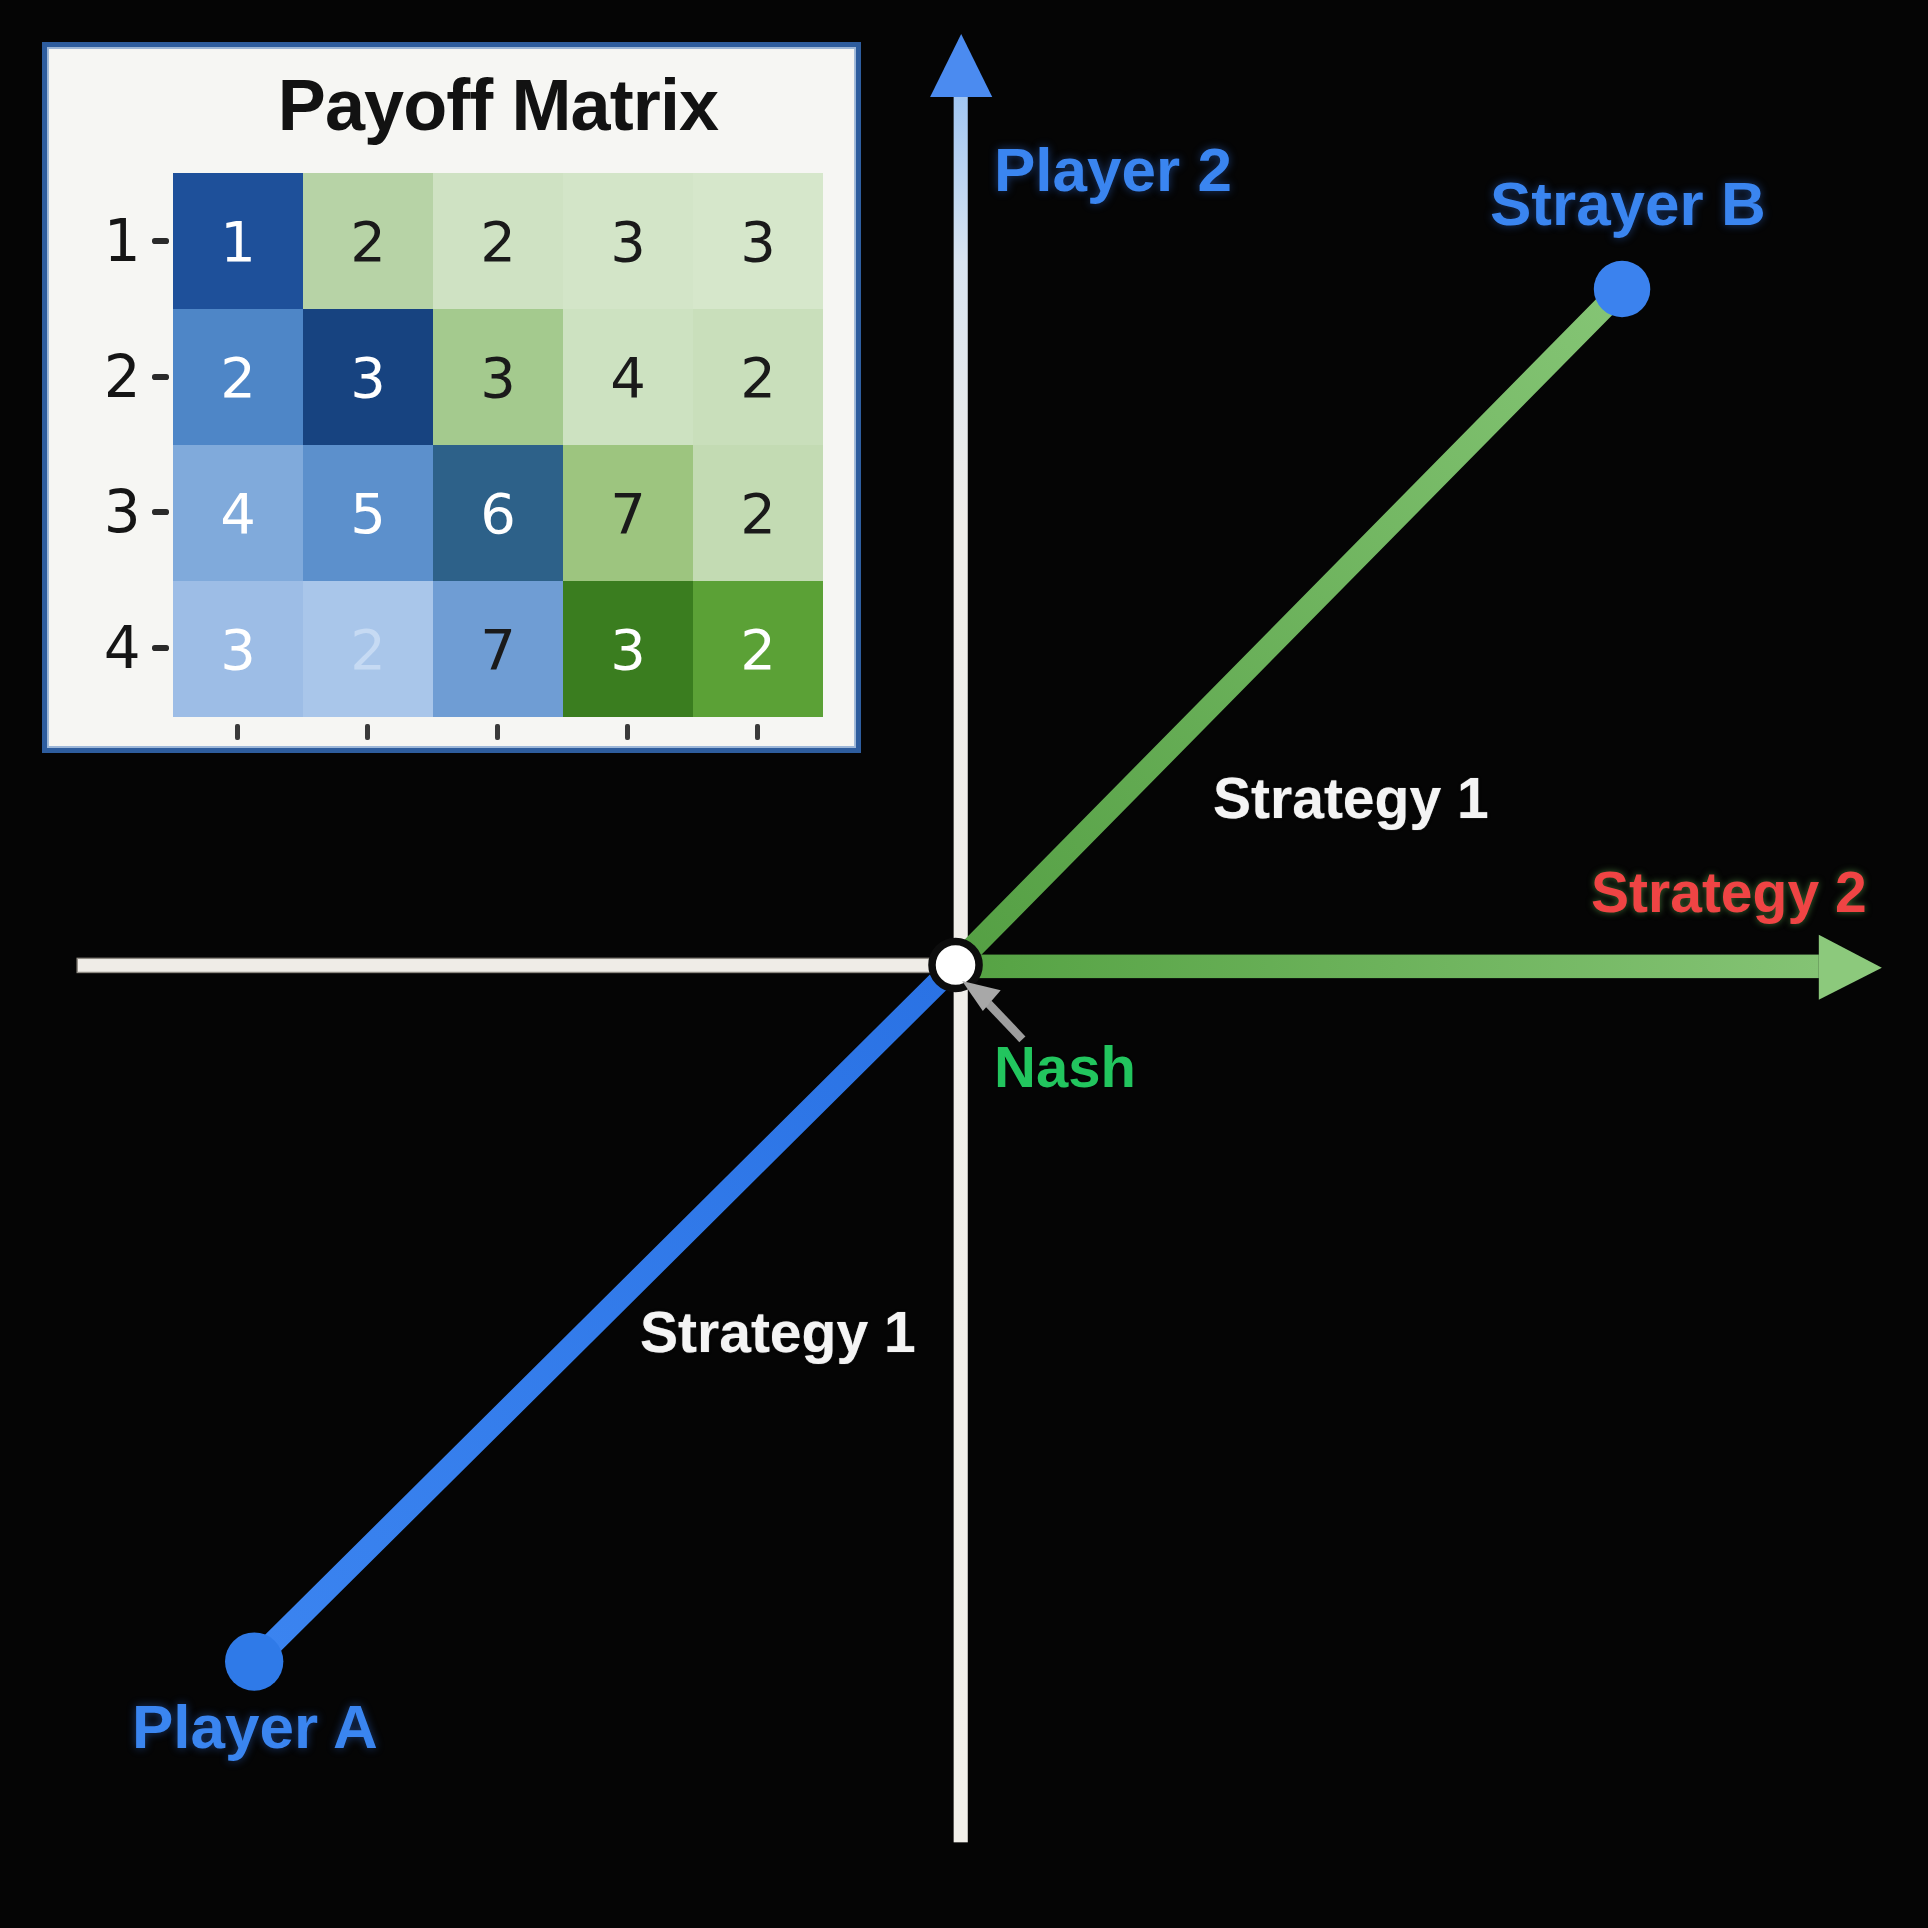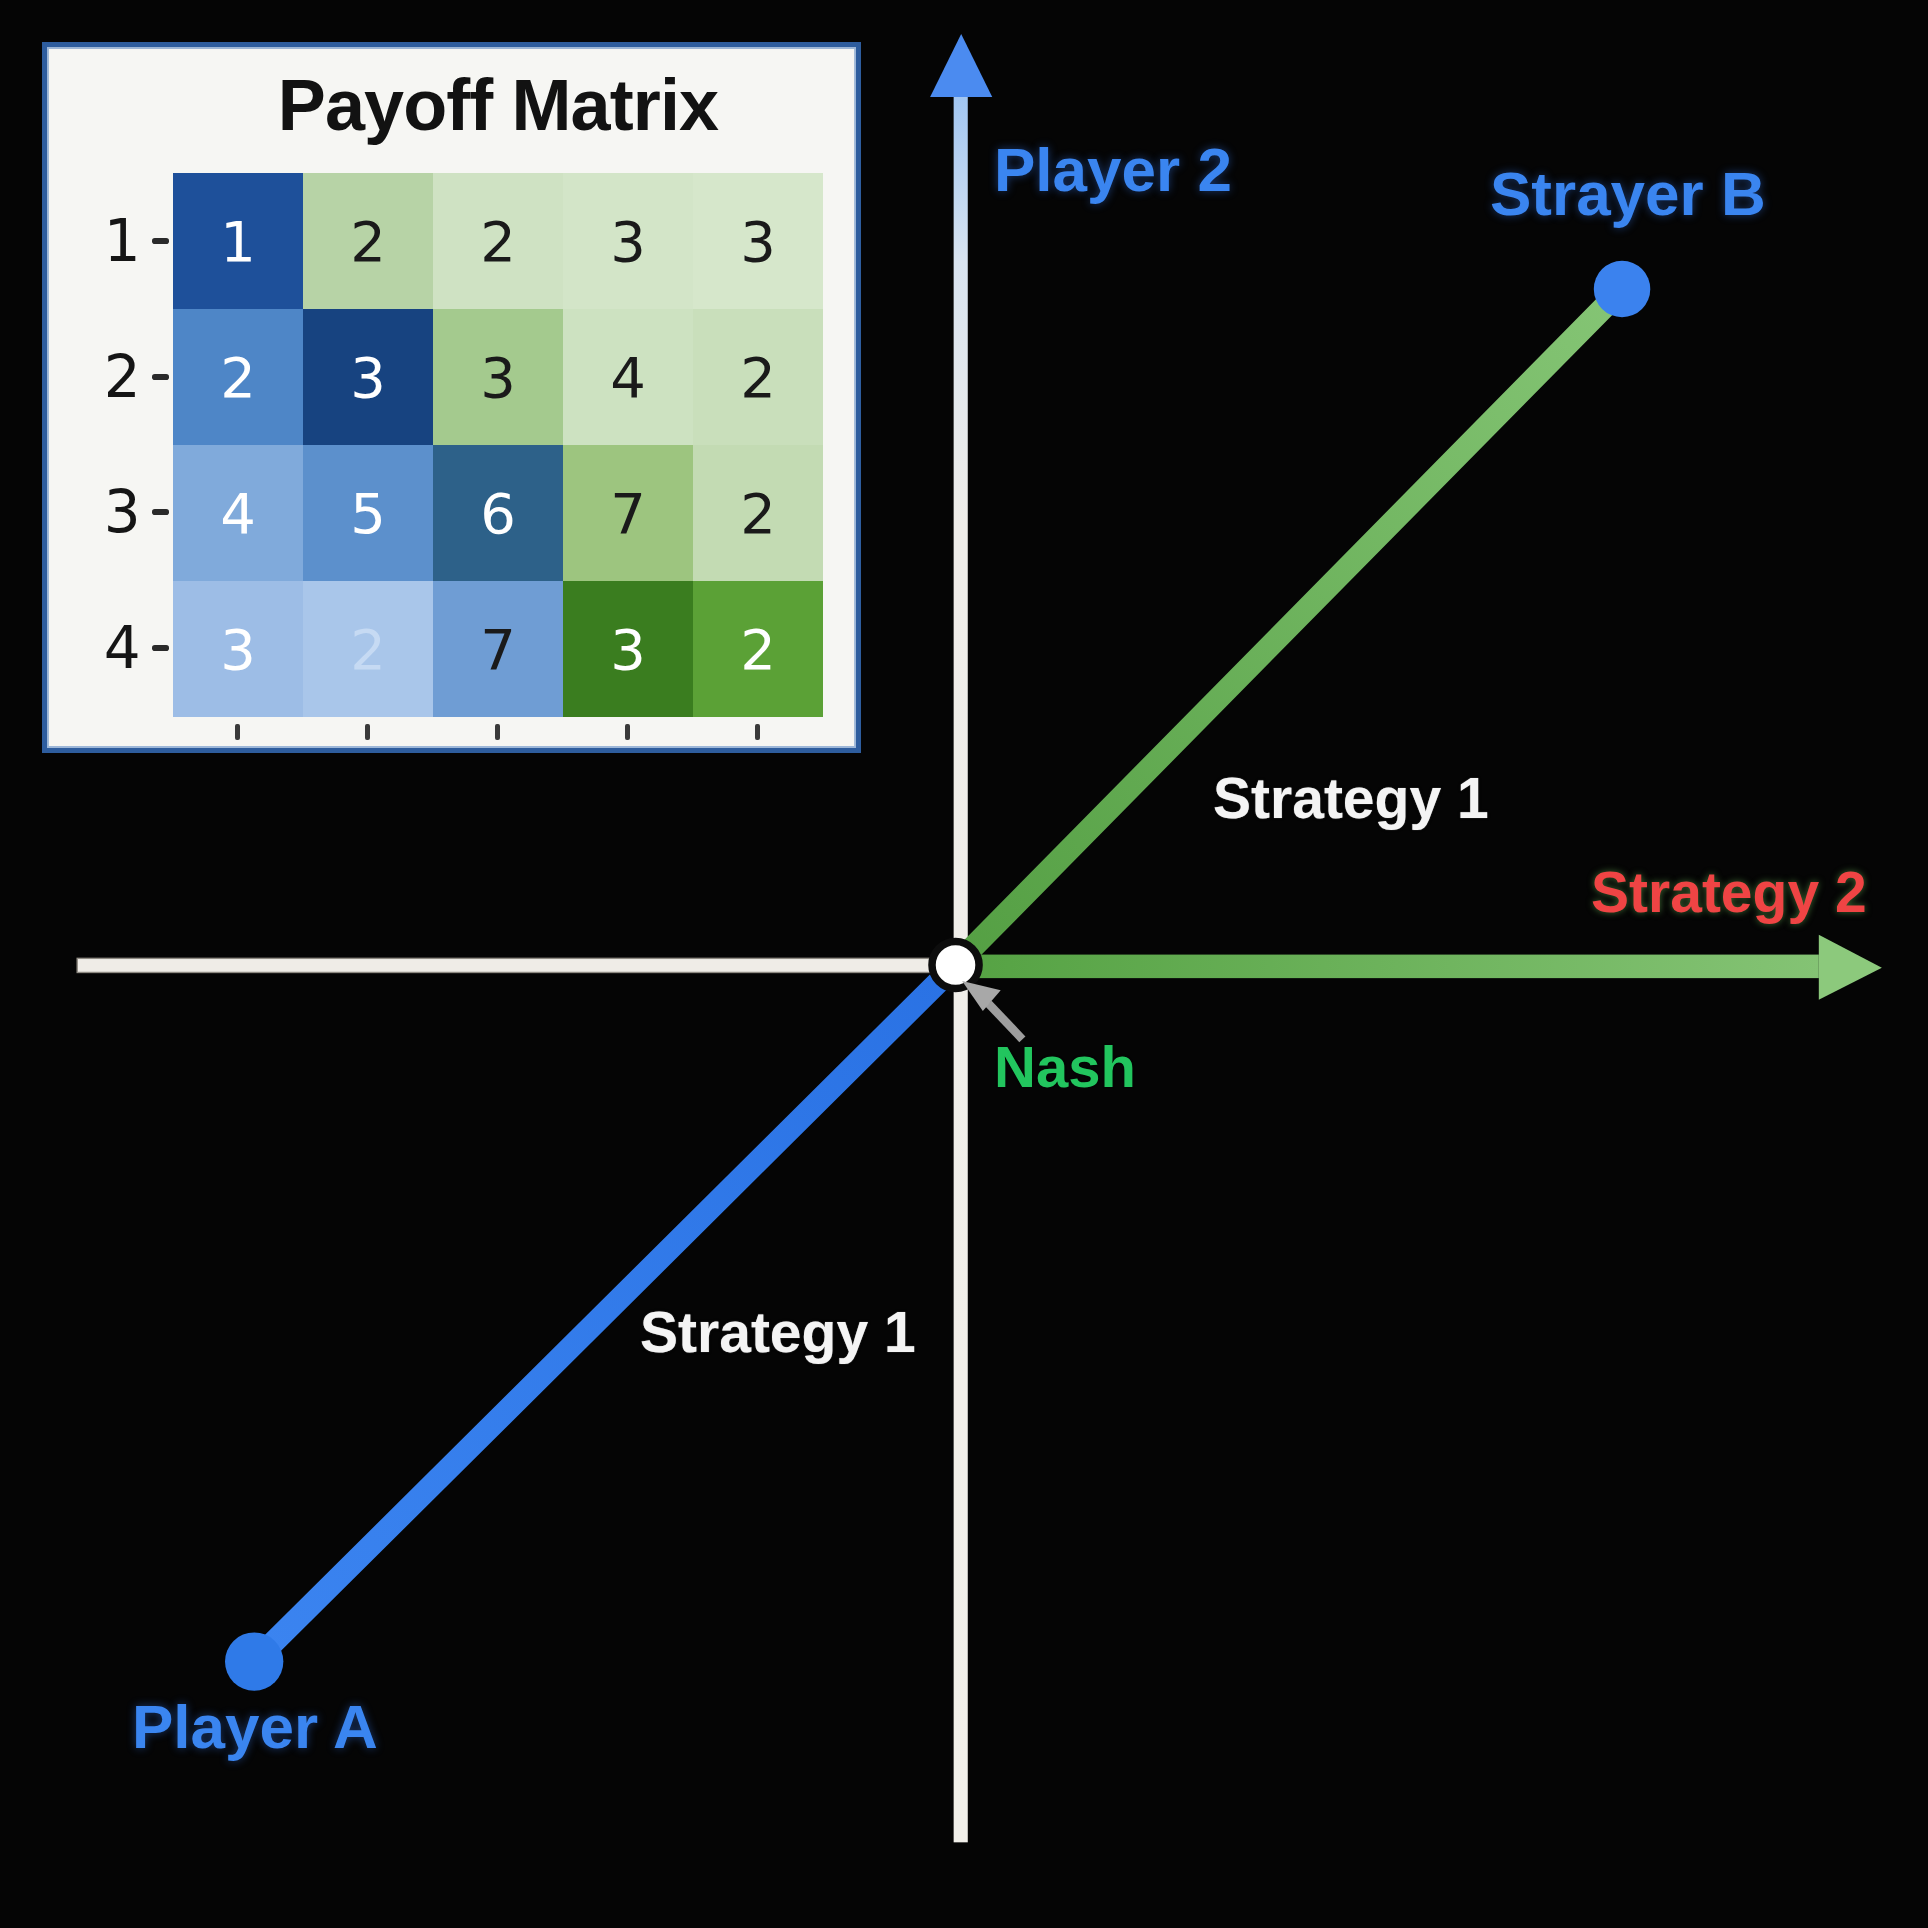--- a/index.html
+++ b/index.html
@@ -124,21 +124,21 @@
     <div id="col-ticks">
         <div class="tick" style="left: 62px;"></div>
         <div class="tick" style="left: 192px;"></div>
         <div class="tick" style="left: 322px;"></div>
         <div class="tick" style="left: 452px;"></div>
         <div class="tick" style="left: 582px;"></div>
       </div>
   </div>
 
   <div class="lbl blue-lbl" style="left:994px;top:134px">Player 2</div>
-  <div class="lbl blue-lbl" style="left:1490px;top:158px">Strayer B</div>
+  <div class="lbl blue-lbl" style="left:1490px;top:168px">Strayer B</div>
   <div class="lbl white-lbl" style="left:1213px;top:765px">Strategy 1</div>
   <div class="lbl green-lbl" style="left:1591px;top:859px">Strategy 2</div>
   <div class="lbl" id="nash-label" style="left:994px;top:1021px">
     <div>Nash</div>
   </div>
   <div class="lbl white-lbl" style="left:640px;top:1299px">Strategy 1</div>
   <div class="lbl blue-lbl" style="left:132px;top:1691px">Player A</div>
 
 </div>
 

